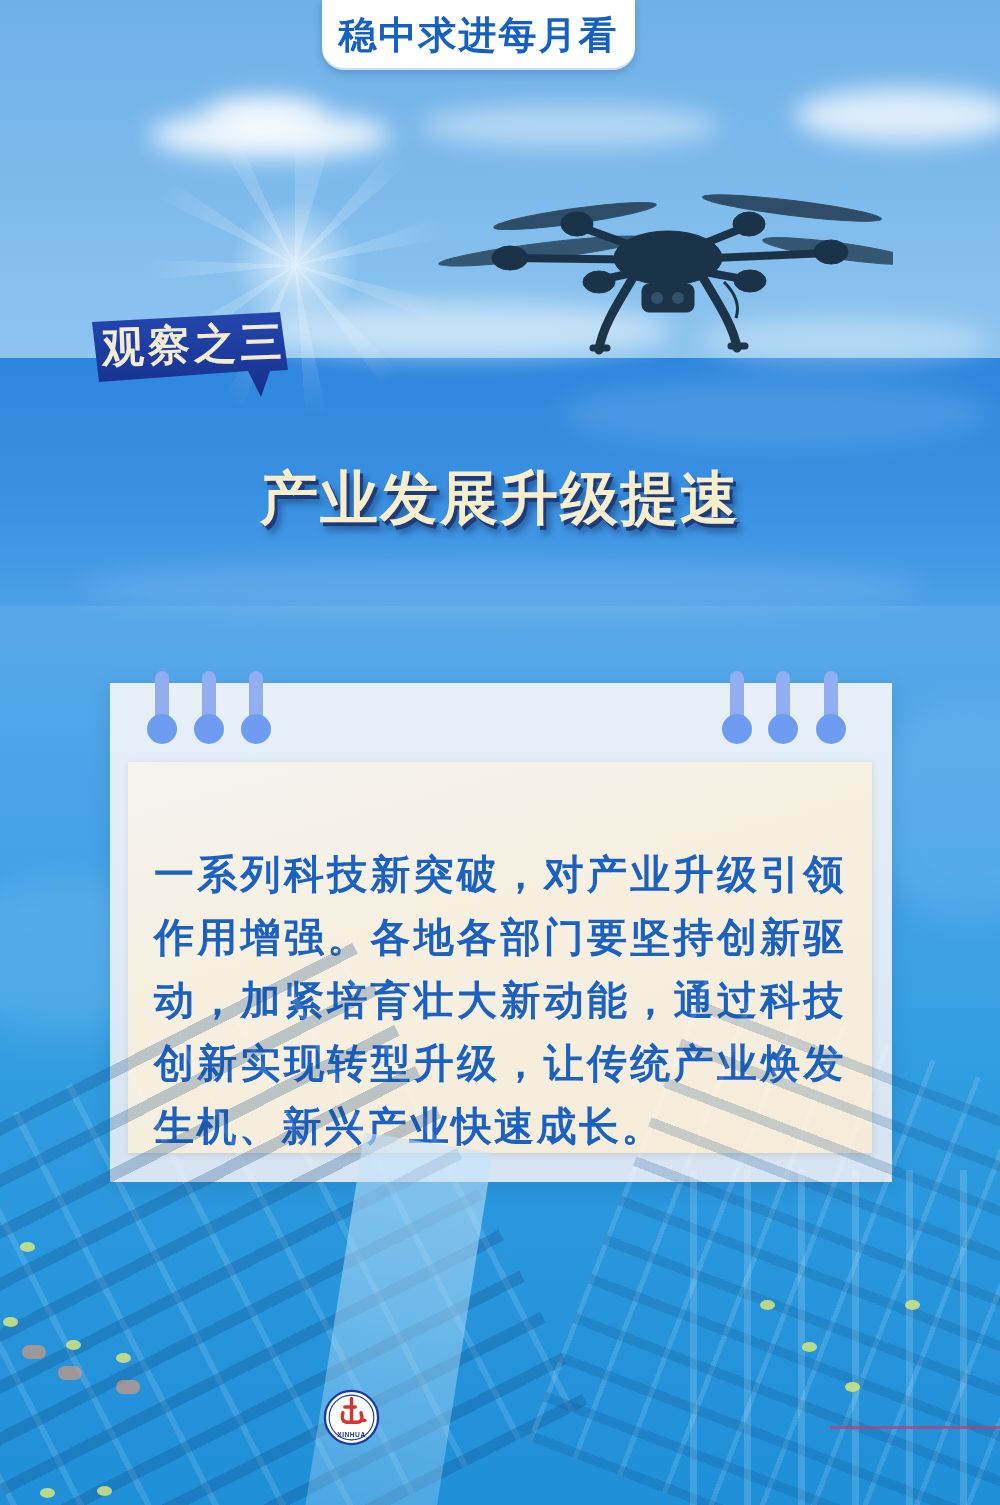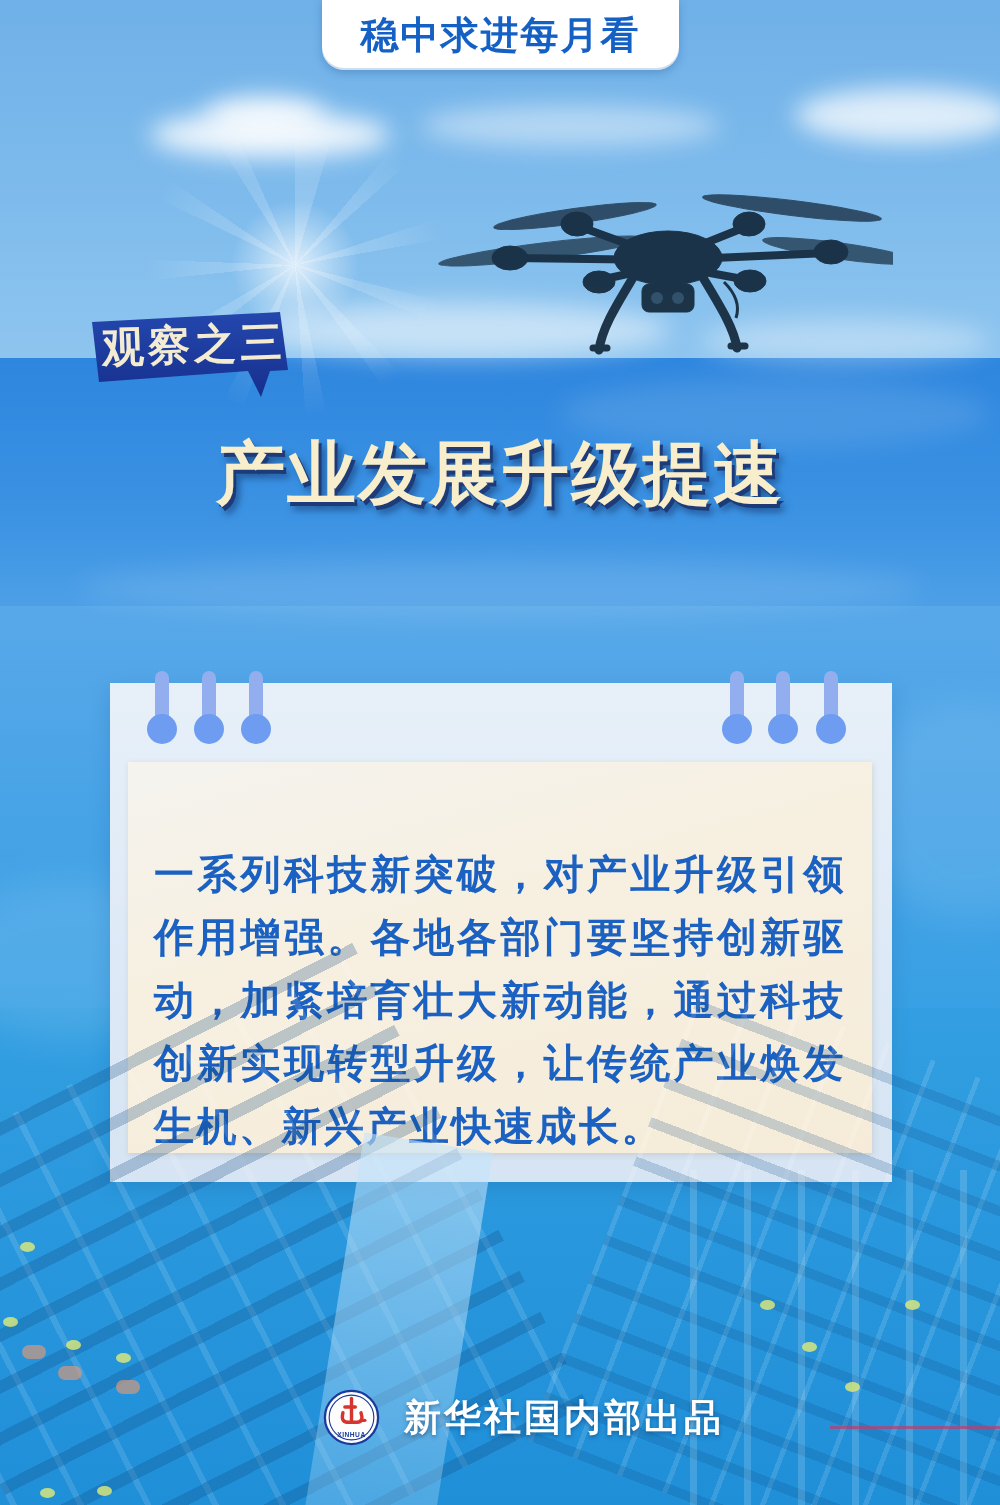--- a/index.html
+++ b/index.html
@@ -47,38 +47,38 @@
   .ladder{left:690px;top:1170px;width:310px;height:335px;
     background:repeating-linear-gradient(90deg, rgba(255,255,255,.22) 0 7px, rgba(255,255,255,0) 7px 54px);
     opacity:.7;}
   .beam{left:330px;top:1140px;width:130px;height:430px;transform:rotate(9deg);
     background:linear-gradient(180deg, rgba(196,228,250,.60), rgba(150,208,244,.30));}
   .redline{left:830px;top:1426px;width:170px;height:3px;background:#c23a6a;opacity:.7;}
   .dot{position:absolute;width:15px;height:10px;border-radius:50%;background:#d6e67c;opacity:.85;}
   .clip{position:absolute;width:24px;height:14px;border-radius:7px;background:#e09a78;opacity:.65;}
 
   
-  .banner{left:322px;top:0;width:357px;height:70px;background:#ffffff;
+  .banner{left:322px;top:0;width:313px;height:70px;background:#ffffff;
     border-radius:0 0 22px 22px;
     box-shadow:0 3px 9px rgba(25,80,150,.30), inset 0 -2px 0 rgba(160,190,220,.5);
     display:flex;align-items:center;justify-content:center;}
   .banner-text{color:#1560c4;font-size:38px;font-weight:bold;letter-spacing:2px;}
 
   
   .badge-svg{left:78px;top:300px;width:230px;height:105px;}
   .badge-label{left:95px;top:314px;width:198px;height:62px;
     display:flex;align-items:center;justify-content:center;
     transform:rotate(-2deg);
     font-family:"DejaVu Serif", serif;font-weight:bold;
     color:#f3ecd2;font-size:42px;letter-spacing:4px;}
 
   
-  .main-title{left:0;top:428px;width:1000px;text-align:center;
+  .main-title{left:0;top:460px;width:1000px;text-align:center;
     font-family:"DejaVu Serif", serif;font-weight:bold;
-    font-size:69px;letter-spacing:2px;color:#f8eecb;
+    font-size:58px;letter-spacing:2px;color:#f8eecb;
     text-shadow:3px 4px 0 #1c3b78, 6px 8px 7px rgba(14,40,90,.55);}
 
   
   .card-outer{left:110px;top:683px;width:782px;height:499px;
     background:linear-gradient(180deg,#e7f0f9 0%,#dde9f6 55%,#d6e4f3 100%);
     box-shadow:0 6px 18px rgba(20,70,130,.18);}
   .card-inner{left:128px;top:762px;width:744px;height:391px;
     background:linear-gradient(165deg,#f4f3ee 0%,#f7f0e1 40%,#f5ebd8 100%);
     box-shadow:1px 2px 6px rgba(120,110,80,.18);}
   .pin-bar{position:absolute;width:14px;height:60px;top:671px;border-radius:7px;
@@ -219,15 +219,14 @@
     <circle cx="30" cy="30" r="28" fill="#fdfdfd" stroke="#1a3b9c" stroke-width="2.4"></circle>
     <circle cx="30" cy="30" r="23.5" fill="none" stroke="#1a3b9c" stroke-width="1.2"></circle>
     <g stroke="#d6352f" stroke-width="3.6" fill="none" stroke-linecap="round">
       <path d="M30,10 V33"></path>
       <path d="M23,19 H34"></path>
       <path d="M21,25 C19,33 22,35 27,35 H36 C41,35 42,31 40,25"></path>
       <path d="M40,33 h4"></path>
     </g>
     <text x="30" y="50" text-anchor="middle" font-size="7" font-weight="bold" fill="#1a3b9c" letter-spacing="0.5" font-family="Liberation Sans, sans-serif">XINHUA</text>
   </svg>
-  <div class="abs footer-text">新华社国内部出品</div>
 
 </div>
 
 </body></html>

